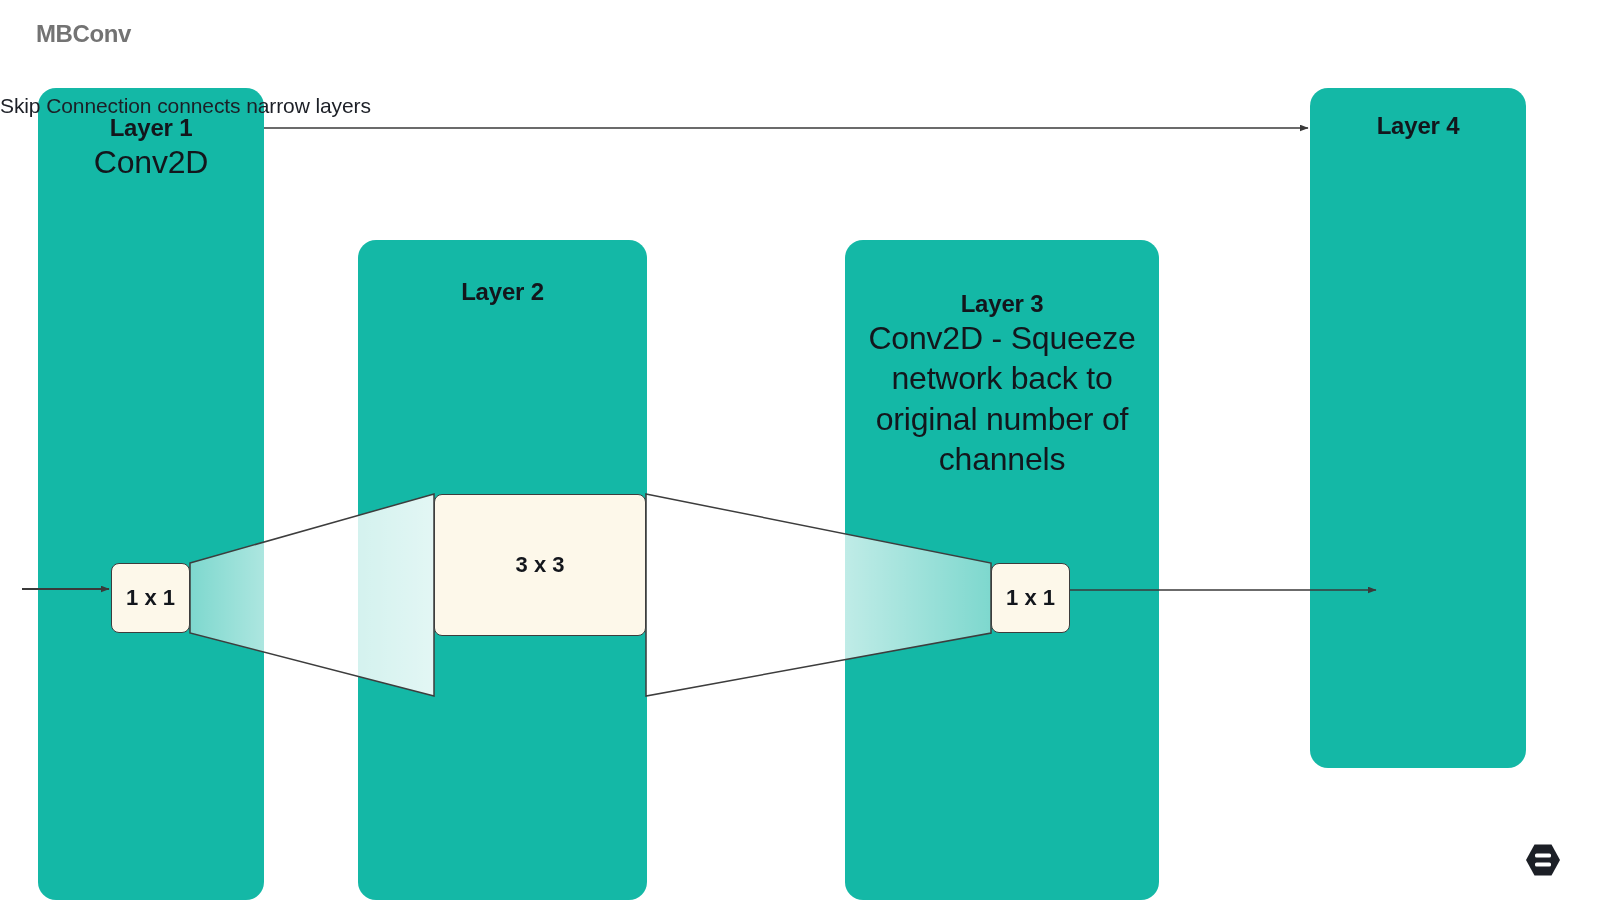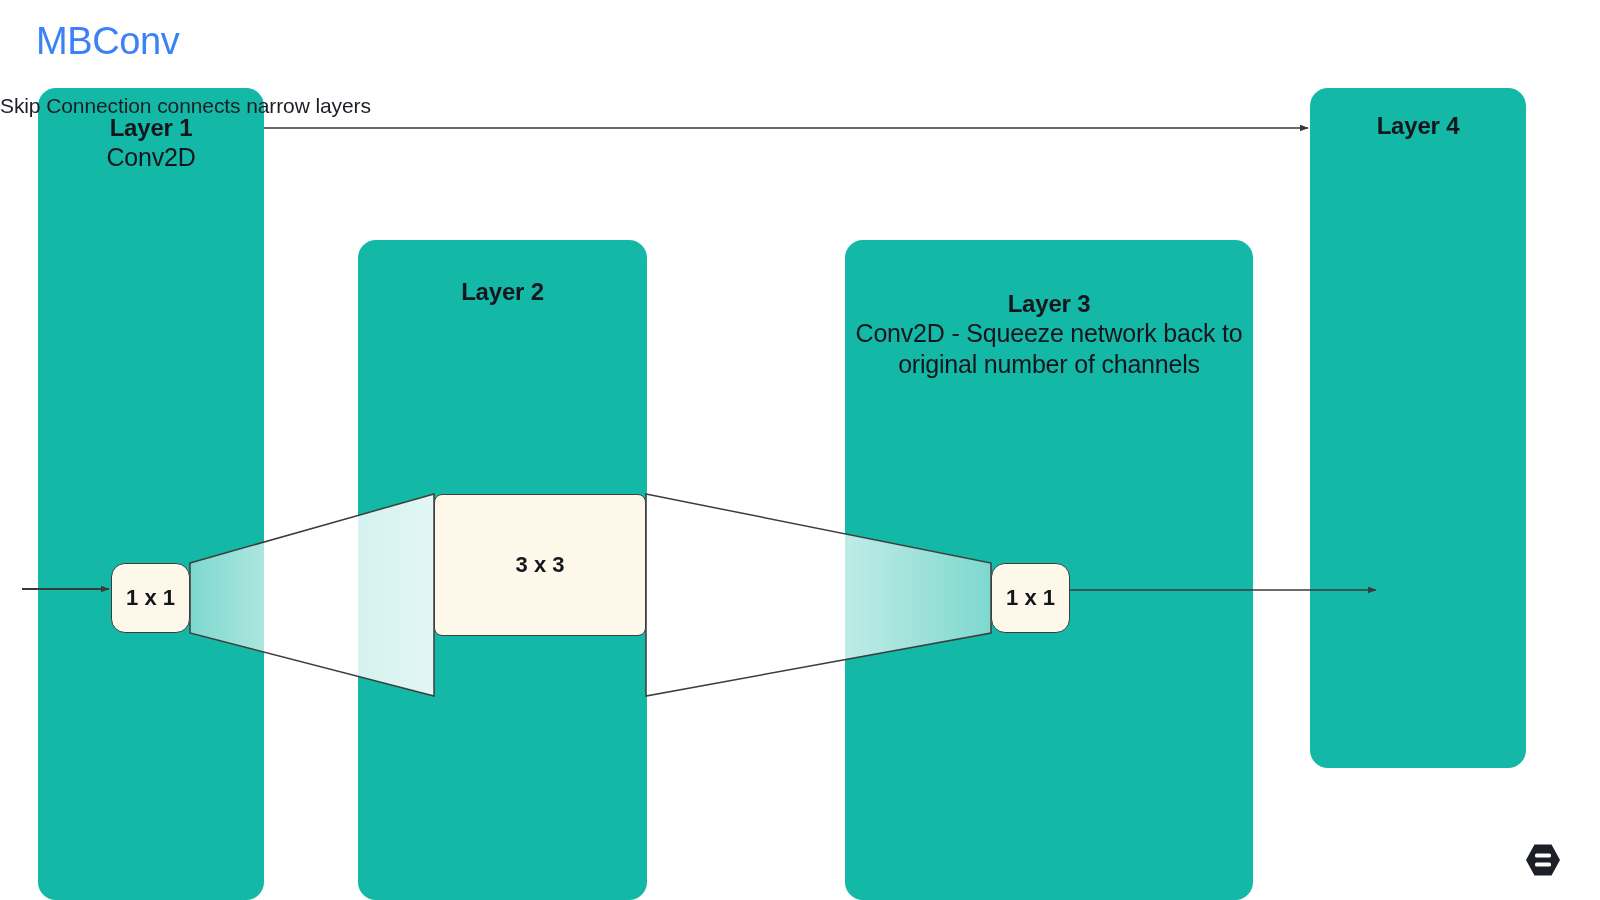--- a/index.html
+++ b/index.html
@@ -17,80 +17,80 @@
     height: 900px;
     background: #ffffff;
     overflow: hidden;
   }
 
   
   .title {
     position: absolute;
     left: 36px;
     top: 20px;
-    font-size: 38px;
-    font-weight: 400;
+    font-size: 24px;
+    font-weight: 700;
     letter-spacing: -0.4px;
-    color: #3b82f6;
+    color: #737373;
     white-space: nowrap;
   }
 
   
   .layer-col {
     position: absolute;
     background: #14b8a6;
     border-radius: 18px;
     text-align: center;
     color: #13161c;
   }
   .layer-col .ltitle {
     font-size: 24px;
     font-weight: 700;
     line-height: 1.15;
     letter-spacing: -0.2px;
   }
   .layer-col .lsub {
-    font-size: 25px;
+    font-size: 32px;
     font-weight: 400;
     line-height: 1.27;
     letter-spacing: -0.2px;
   }
   .layer-col .inner {
     position: absolute;
     left: 0;
     right: 0;
     padding: 0 10px;
     box-sizing: border-box;
   }
 
   #layer1 { left: 38px;   top: 88px;  width: 226px; height: 812px; }
   #layer1 .inner { top: 26px; }
   #layer2 { left: 358px;  top: 240px; width: 289px; height: 660px; }
   #layer2 .inner { top: 38px; }
-  #layer3 { left: 845px;  top: 240px; width: 408px; height: 660px; }
+  #layer3 { left: 845px;  top: 240px; width: 314px; height: 660px; }
   #layer3 .inner { top: 50px; }
   #layer4 { left: 1310px; top: 88px;  width: 216px; height: 680px; }
   #layer4 .inner { top: 24px; }
 
   
   #wires {
     position: absolute;
     left: 0;
     top: 0;
     width: 1600px;
     height: 900px;
     pointer-events: none;
   }
 
   
   .kernel {
     position: absolute;
     background: #FDF8EA;
     border: 1.6px solid #3d3d3d;
-    border-radius: 14px;
+    border-radius: 8px;
     display: flex;
     align-items: center;
     justify-content: center;
     font-weight: 700;
     color: #13161c;
     box-sizing: border-box;
   }
   #k1x1-a { left: 111px;  top: 563px; width: 79px;  height: 70px;  font-size: 22px; }
   #k3x3   { left: 434px;  top: 494px; width: 212px; height: 142px; font-size: 22px;
             border-radius: 8px; }

